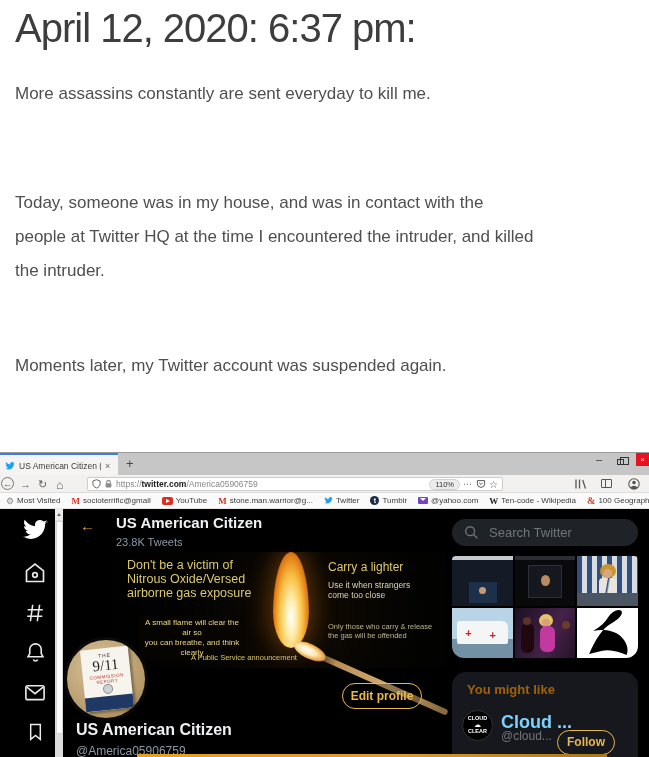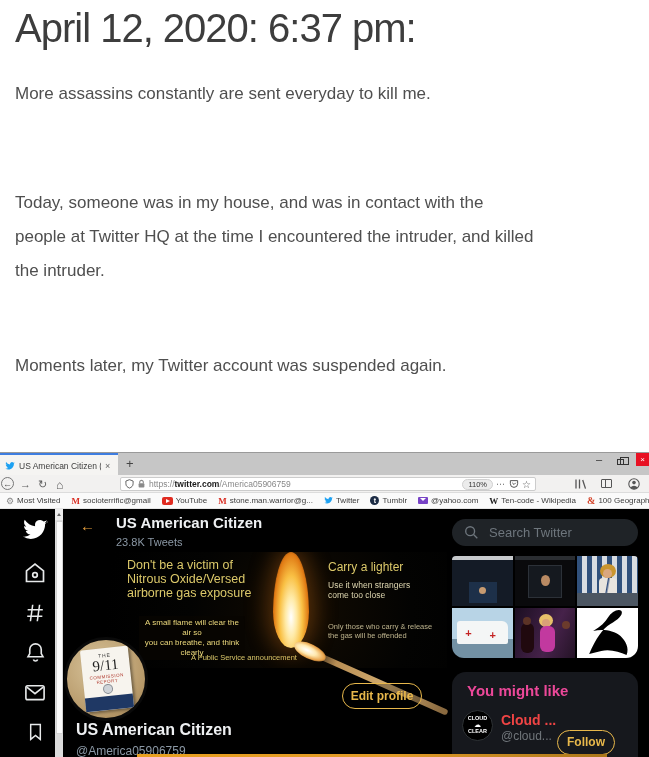--- a/index.html
+++ b/index.html
@@ -20,21 +20,21 @@
   .tabclose { font-size:9px; color:#666; }
   .newtab { left:126px; top:3px; font-size:13px; color:#444; }
   .winmin { left:596px; top:0px; font-size:11px; color:#333; }
   .winrestore { left:617px; top:6px; width:7px; height:6px; border:1px solid #333; background:#c6c6c6; }
   .winrestore:before { content:""; position:absolute; left:2px; top:-3px; width:7px; height:6px; border:1px solid #333; }
   .winclose { left:636px; top:0px; width:13px; height:13px; background:#e81123; color:#fff; font-size:8px; text-align:center; line-height:13px; }
 
   .navbar { left:0; top:23px; width:649px; height:18px; background:#f2f1f0; border-bottom:1px solid #dcdcdc; }
   .navglyph { top:26px; font-size:11px; color:#5a5a5a; }
   .backbtn { left:1px; top:25px; width:13px; height:13px; border:1px solid #777; border-radius:50%; color:#5a5a5a; font-size:9px; text-align:center; line-height:12px; }
-  .urlbar { left:120px; top:25px; width:416px; height:14px; background:#fff; border:1px solid #ccc; border-radius:2px; display:flex; align-items:center; padding:0 4px; gap:3px; }
+  .urlbar { left:87px; top:25px; width:416px; height:14px; background:#fff; border:1px solid #ccc; border-radius:2px; display:flex; align-items:center; padding:0 4px; gap:3px; }
   .urltext { font-size:8.5px; white-space:nowrap; }
   .u-gray { color:#888; } .u-dom { color:#1a1a1a; font-weight:bold; }
   .zoombadge { margin-left:auto; font-size:7.5px; color:#333; background:#ececec; border:1px solid #d0d0d0; border-radius:7px; padding:0 5px; line-height:9px; }
   .dots { font-size:9px; color:#555; letter-spacing:1px; }
   .star { font-size:10px; color:#555; }
   .sbicon { top:26px; }
   .sidebaricon { left:601px; top:27px; width:11px; height:9px; border:1px solid #555; border-radius:1px; }
   .sidebaricon:before { content:""; position:absolute; left:3px; top:0; width:1px; height:7px; background:#555; }
 
   .bmbar { left:0; top:41px; width:649px; height:16px; background:#fafafa; border-bottom:1px solid #e6e6e6; display:flex; align-items:center; padding-left:6px; gap:11px; }
@@ -111,24 +111,24 @@
   .t5 { background:linear-gradient(115deg,#1c0f22,#46224a 60%,#241326); }
   .t5 .w1 { position:absolute; left:10%; top:30%; width:13px; height:30px; border-radius:6px; background:#20090e; }
   .t5 .h1 { position:absolute; left:14%; top:18%; width:8px; height:8px; border-radius:50%; background:#5c3326; }
   .t5 .w2 { position:absolute; left:42%; top:36%; width:15px; height:26px; border-radius:6px; background:#c2399f; }
   .t5 .hair2 { position:absolute; left:40%; top:12%; width:14px; height:13px; border-radius:50%; background:#e7c06a; }
   .t5 .face2 { position:absolute; left:45%; top:22%; width:8px; height:8px; border-radius:50%; background:#d9a077; }
   .t5 .h3 { position:absolute; left:78%; top:26%; width:8px; height:8px; border-radius:50%; background:#6b3b2c; }
   .t6 { background:#fff; }
 
   .ymlcard { left:452px; top:163px; width:186px; height:85px; background:#16181d; border-radius:14px 14px 0 0; }
-  .yml-title { position:absolute; left:15px; top:10px; color:#ec4899; font-size:15px; font-weight:bold; }
+  .yml-title { position:absolute; left:15px; top:10px; color:#a16207; font-size:13px; font-weight:bold; }
   .yml-avatar { position:absolute; left:10px; top:38px; width:31px; height:31px; border-radius:50%; background:#000; border:1px solid #2f3336; color:#fff; text-align:center; }
   .ya-l { font-size:5.5px; font-weight:bold; line-height:6px; } .ya-c { font-size:7px; line-height:7px; }
-  .yml-name { position:absolute; left:49px; top:40px; color:#ef4444; font-size:14px; font-weight:bold; }
+  .yml-name { position:absolute; left:49px; top:40px; color:#7dd3fc; font-size:18px; font-weight:bold; }
   .yml-handle { position:absolute; left:49px; top:57px; color:#71767b; font-size:12px; }
   .followbtn { position:absolute; left:105px; top:58px; width:58px; height:25px; border:1px solid #e8b84b; border-radius:13px; color:#e8b84b; font-size:12px; font-weight:bold; text-align:center; line-height:23px; }
 </style>
 </head>
 <body>
 
 <div class="stage">
 
   <h1 class="abs post-title">April 12, 2020: 6:37 pm:</h1>
   <p class="abs post-p prelines" style="top:186px; line-height:34px;">Today, someone was in my house, and was in contact with the

